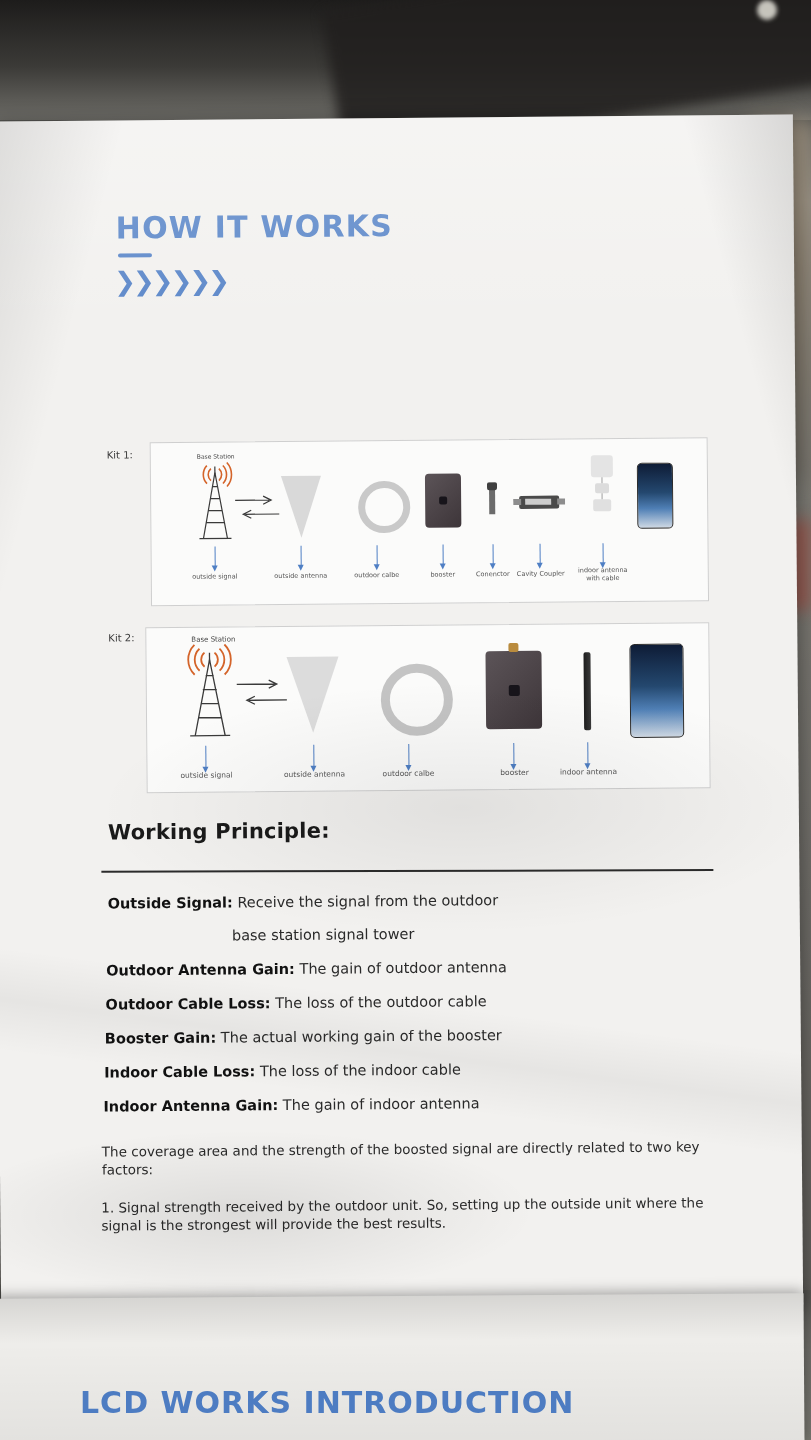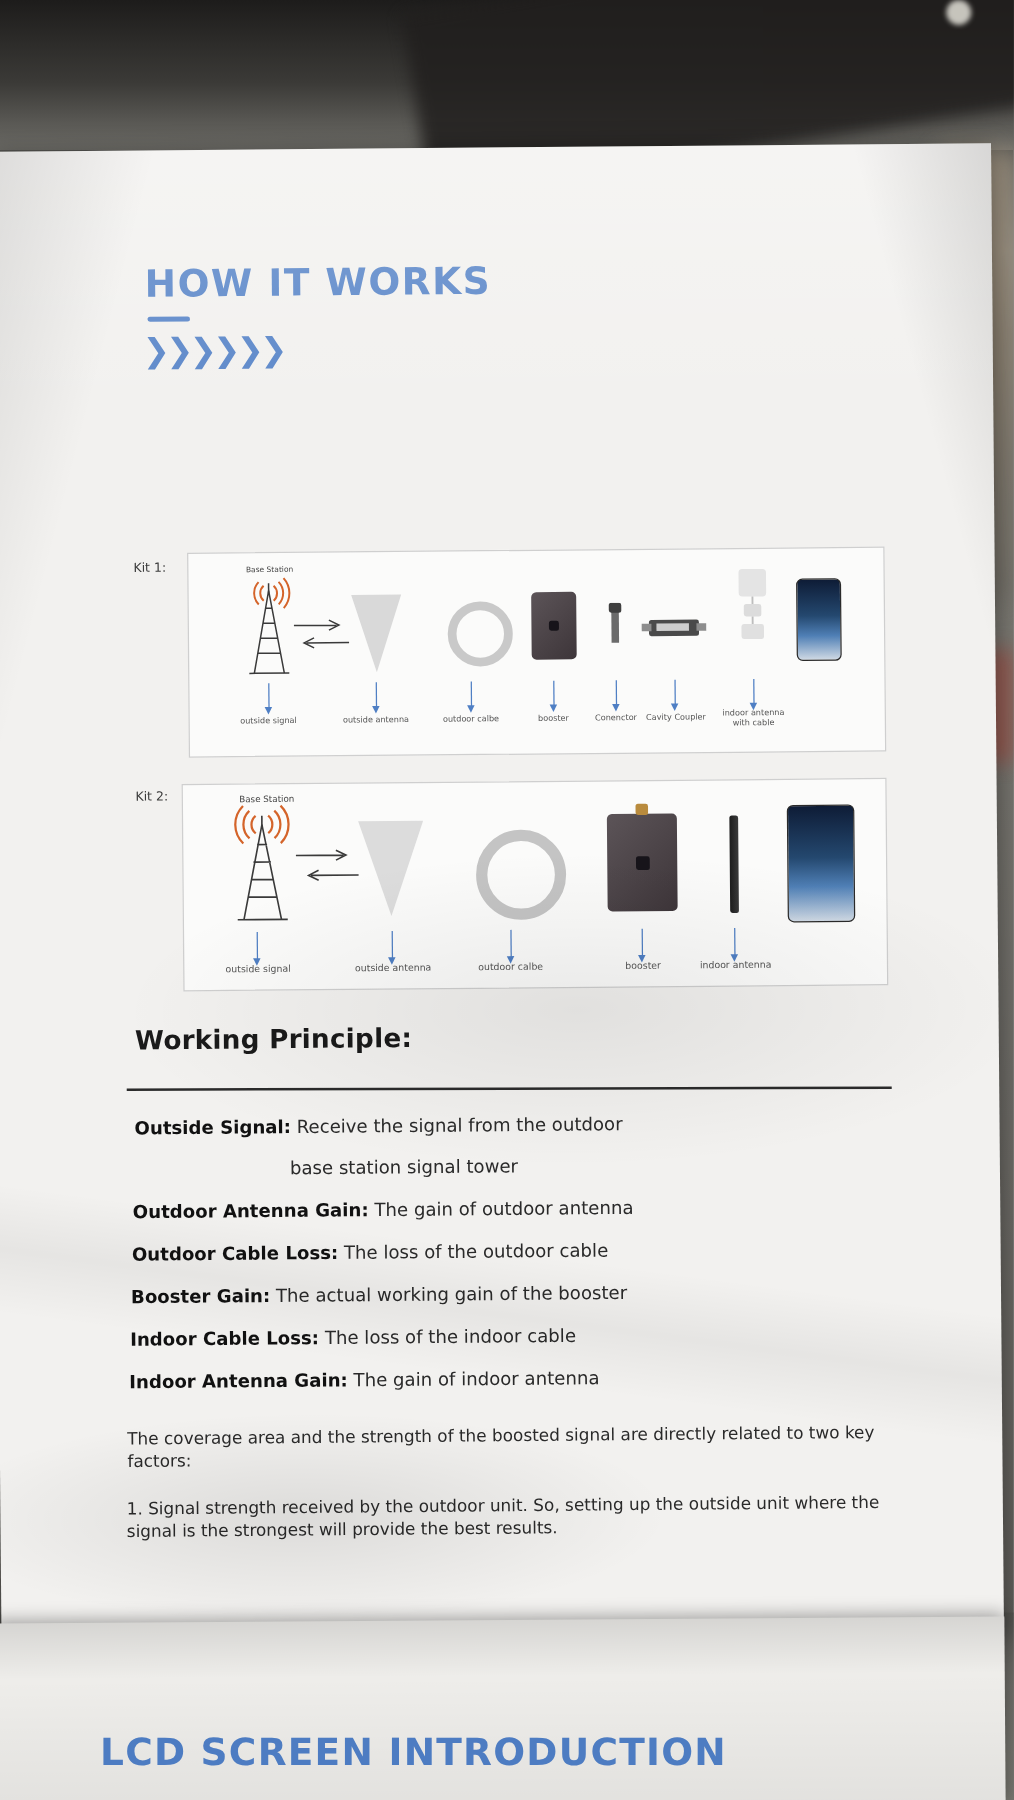--- a/index.html
+++ b/index.html
@@ -278,13 +278,13 @@
 
     <div class="para" style="left:102px;top:1022px;width:616px;">The coverage area and the strength of the boosted signal are directly related to two key factors:</div>
 
     <div class="para" style="left:101px;top:1078px;width:616px;text-indent:0;">1. Signal strength received by the outdoor unit. So, setting up the outside unit where the signal is the strongest will provide the best results.</div>
 
     <div class="page-no">05</div>
   </div>
 </div>
 
 <div class="sheet-lower"></div>
-<div class="lcd">LCD SCREEN INTRODUCTION</div>
+<div class="lcd">LCD WORKS INTRODUCTION</div>
 
 </body></html>

